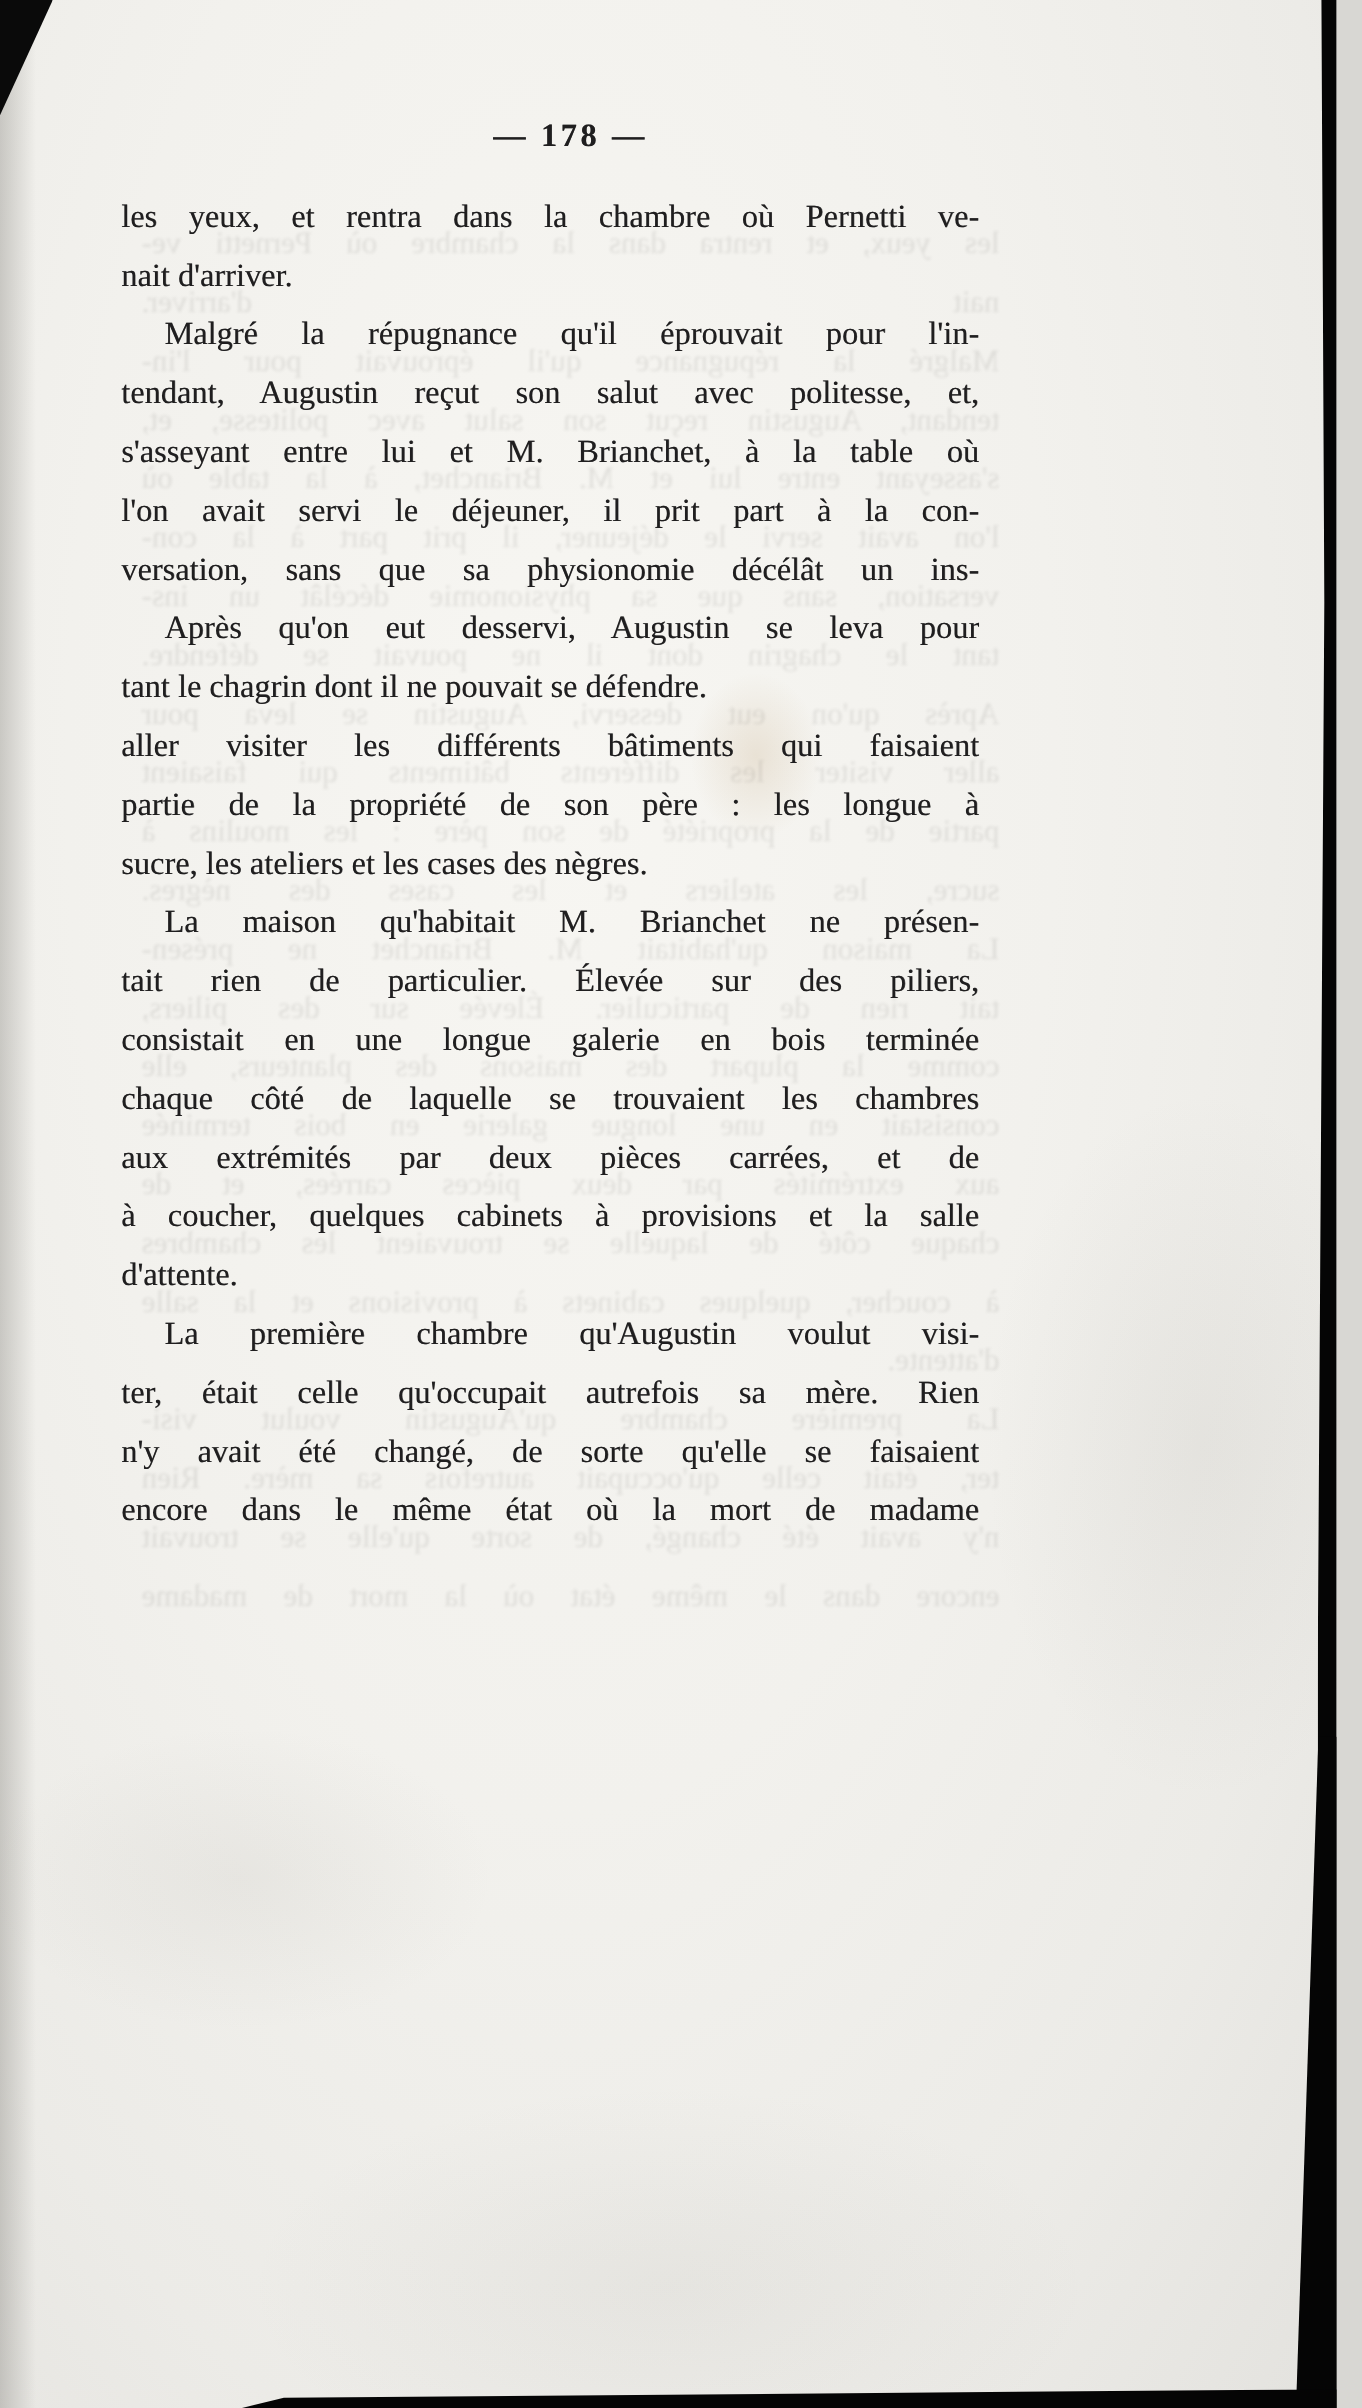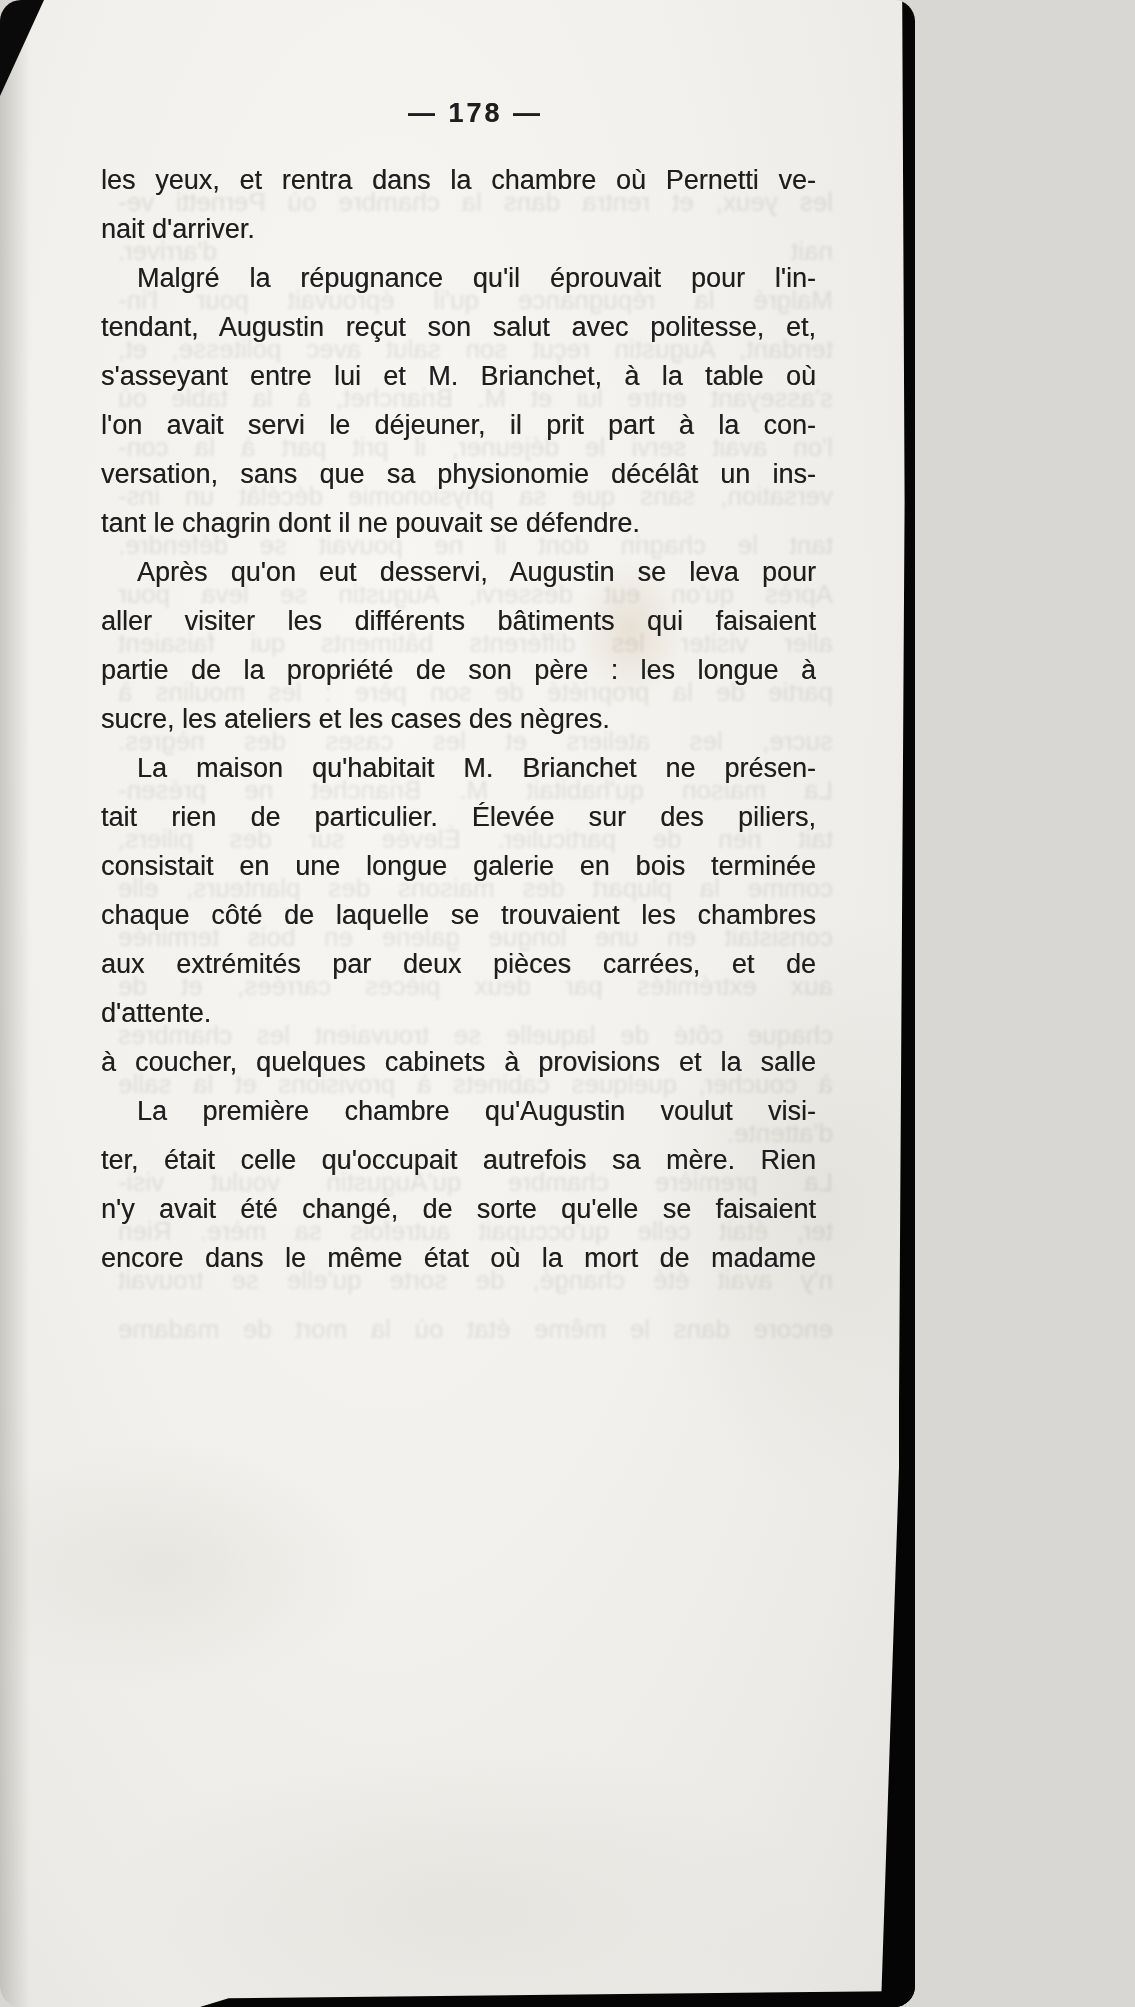--- a/index.html
+++ b/index.html
@@ -2,28 +2,27 @@
 <html lang="fr"><head>
 <meta charset="utf-8">
 <style>
   html, body {
     margin: 0;
     padding: 0;
     background: #d8d7d3;
   }
   .scan-page {
     position: relative;
-    width: 915px;
+    width: 1114px;
     height: 2007px;
     overflow: hidden;
     background:
       radial-gradient(ellipse at 42% 32%, #f7f6f2 0%, #f2f1ed 45%, #ecebe7 75%, #e3e2de 100%);
-    font-family: Liberation Sans, sans-serif;
+    font-family: Liberation Serif, serif;
     color: #1f1e1f;
-    border-radius: 21px;
   }
   
   .texture {
     position: absolute;
     inset: 0;
     pointer-events: none;
     background:
       radial-gradient(ellipse 300px 180px at 18% 78%, rgba(150,146,138,0.10), transparent 70%),
       radial-gradient(ellipse 260px 420px at 90% 60%, rgba(140,136,128,0.10), transparent 70%),
       radial-gradient(ellipse 500px 240px at 50% 95%, rgba(130,128,120,0.08), transparent 70%);
@@ -183,32 +182,32 @@
 
   <div class="text-block">
 
   <div class="line">les yeux, et rentra dans la chambre où Pernetti ve-</div>
       <div class="line end">nait d'arriver.</div>
       <div class="line indent">Malgré la répugnance qu'il éprouvait pour l'in-</div>
       <div class="line">tendant, Augustin reçut son salut avec politesse, et,</div>
       <div class="line">s'asseyant entre lui et M. Brianchet, à la table où</div>
       <div class="line">l'on avait servi le déjeuner, il prit part à la con-</div>
       <div class="line">versation, sans que sa physionomie décélât un ins-</div>
+      <div class="line indent">Après qu'on eut desservi, Augustin se leva pour</div>
       <div class="line end">tant le chagrin dont il ne pouvait se défendre.</div>
-      <div class="line indent">Après qu'on eut desservi, Augustin se leva pour</div>
       <div class="line">aller visiter les différents bâtiments qui faisaient</div>
       <div class="line">partie de la propriété de son père : les longue à</div>
       <div class="line end">sucre, les ateliers et les cases des nègres.</div>
       <div class="line indent">La maison qu'habitait M. Brianchet ne présen-</div>
       <div class="line">tait rien de particulier. Élevée sur des piliers,</div>
       <div class="line">consistait en une longue galerie en bois terminée</div>
       <div class="line">chaque côté de laquelle se trouvaient les chambres</div>
       <div class="line">aux extrémités par deux pièces carrées, et de</div>
+      <div class="line">à coucher, quelques cabinets à provisions et la salle</div>
       <div class="line end">d'attente.</div>
-      <div class="line">à coucher, quelques cabinets à provisions et la salle</div>
       <div class="line indent">La première chambre qu'Augustin voulut visi-</div>
       <div class="line">ter, était celle qu'occupait autrefois sa mère. Rien</div>
       <div class="line">n'y avait été changé, de sorte qu'elle se faisaient</div>
       <div class="line">encore dans le même état où la mort de madame</div>
     </div>
 
   <div class="corner-tl"></div>
   <div class="edge-right"></div>
   <div class="edge-right-wide"></div>
   <div class="edge-bottom"></div>

